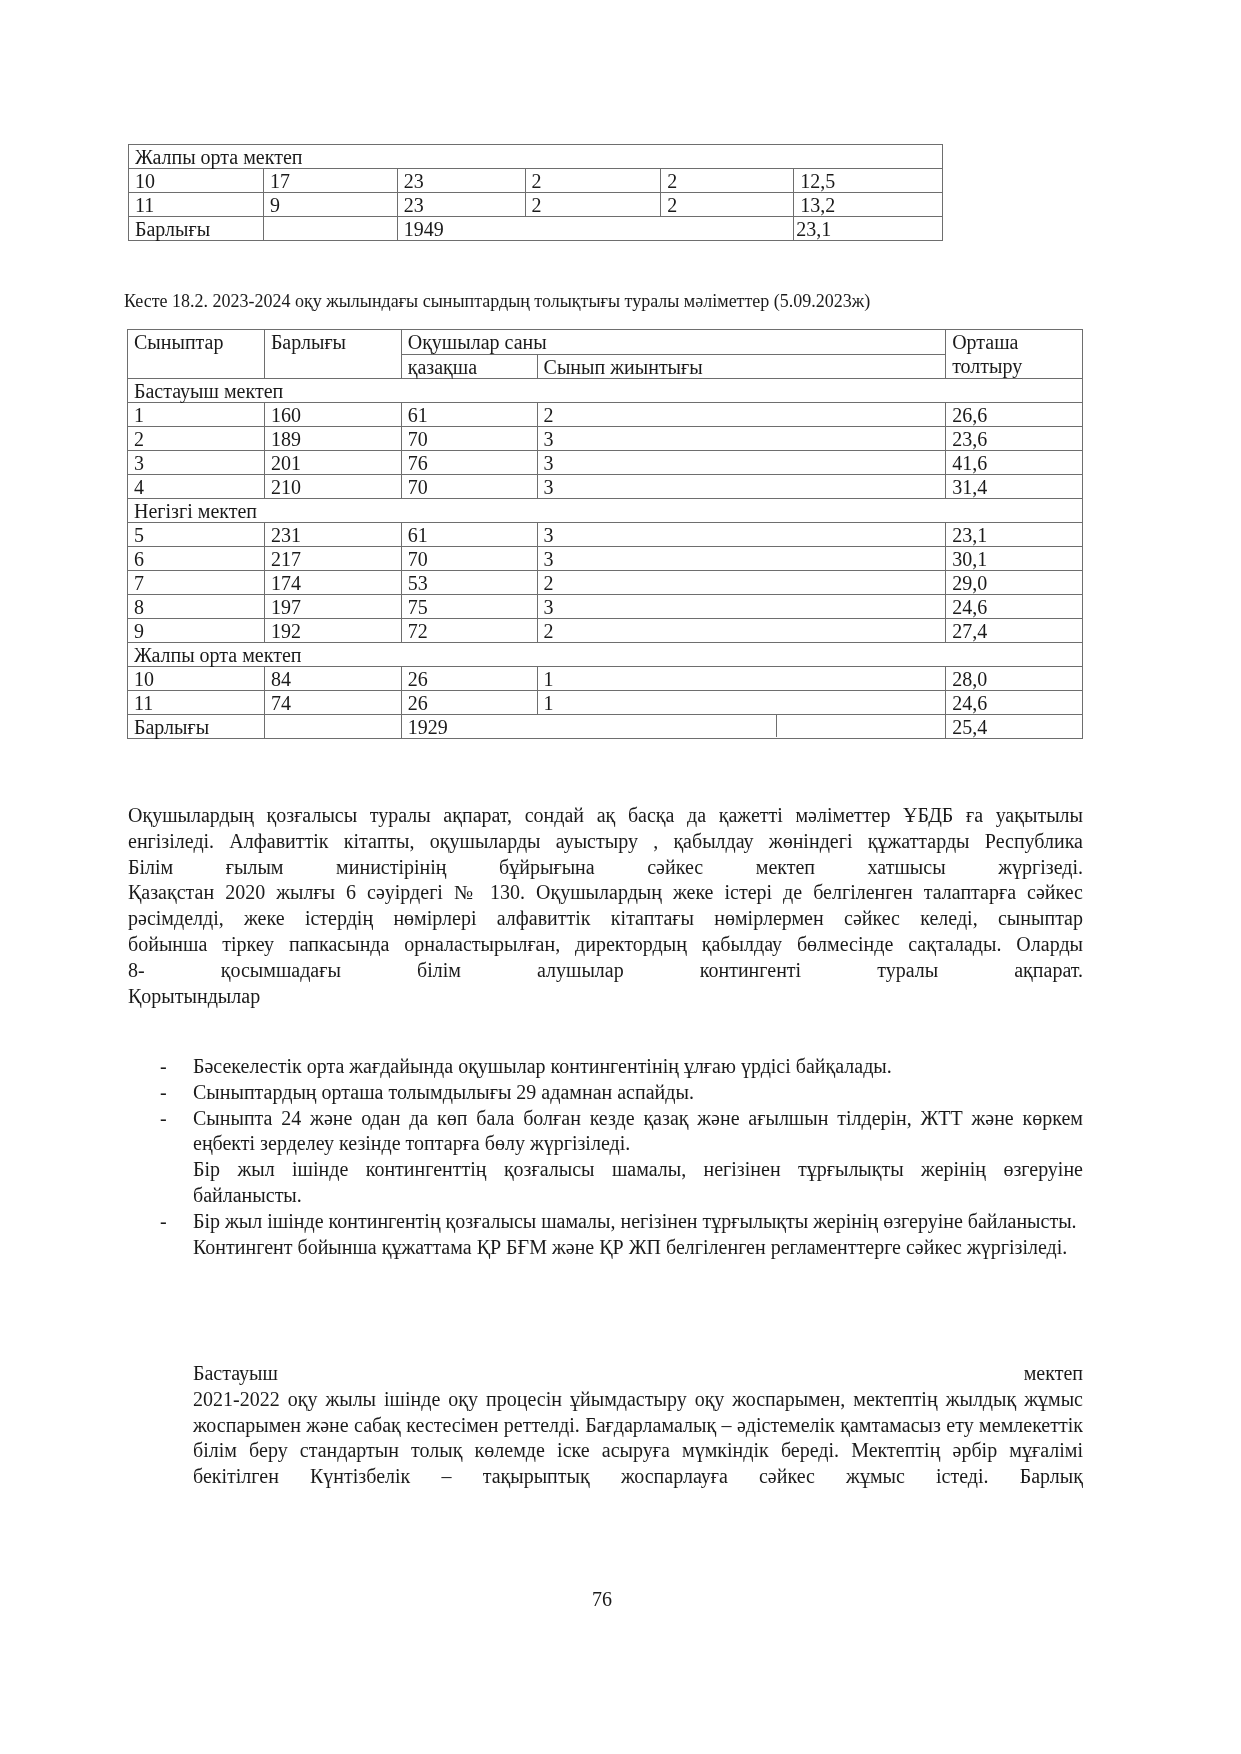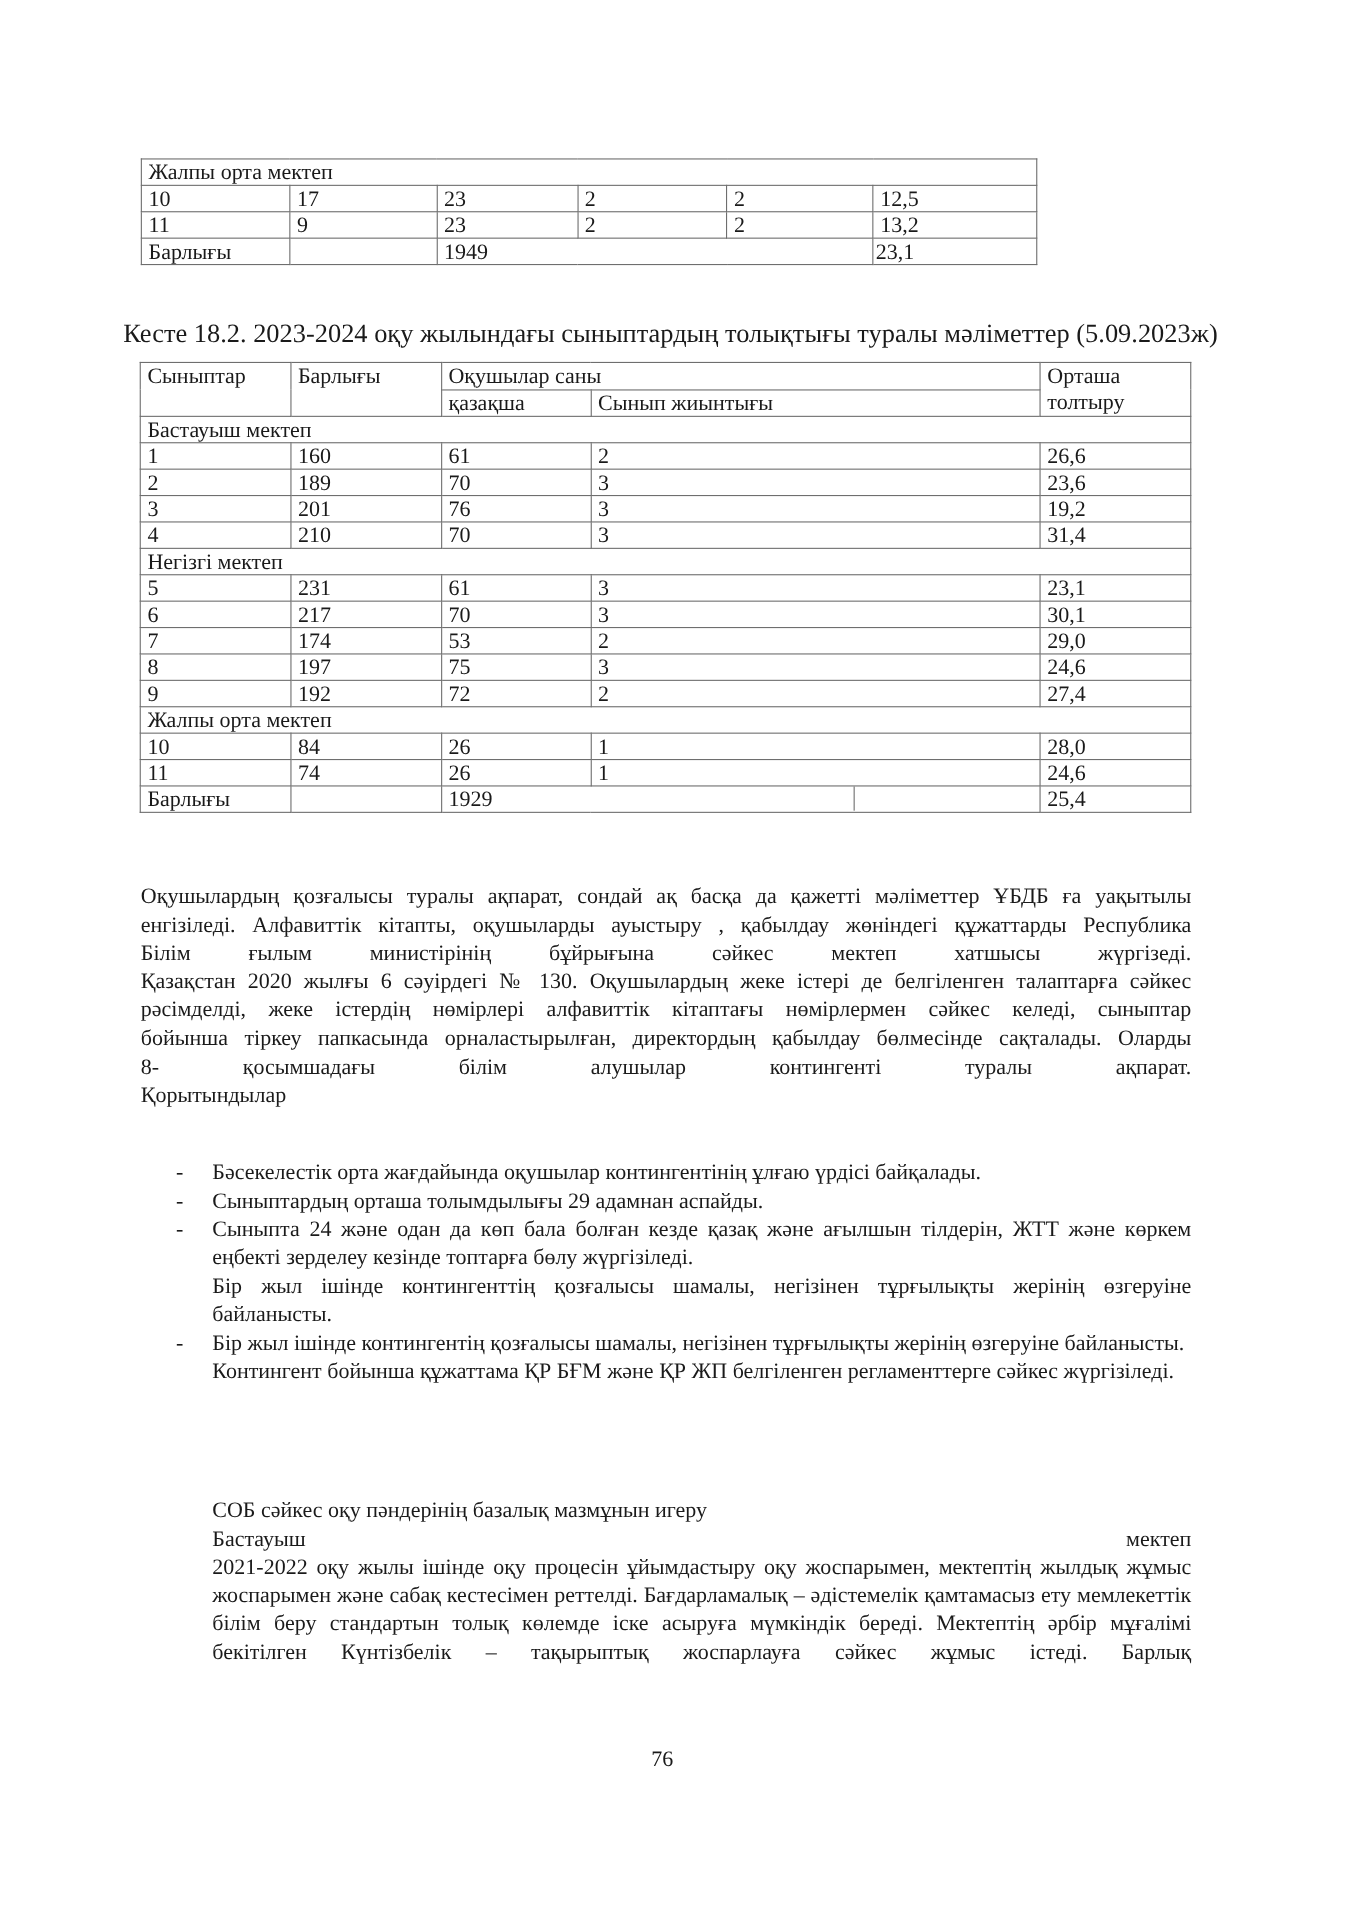--- a/index.html
+++ b/index.html
@@ -5,21 +5,21 @@
   html, body { margin: 0; padding: 0; background: #ffffff; }
   body { width: 1241px; height: 1754px; position: relative; overflow: hidden;
          font-family: "Liberation Serif", "DejaVu Serif", serif; color: #1a1a1a; }
   .abs { position: absolute; }
   table { border-collapse: collapse; font-size: 20px; line-height: 1; }
   td { border: 1.5px solid #6e6e6e; padding: 2px 6px 0 6px; vertical-align: top; white-space: nowrap; height: 21px; }
   #t1 { left: 128px; top: 144px; width: 815px; }
   #t2 { left: 127px; top: 329px; width: 956px; }
   #t2 td { height: 21px; }
   #t2 .hdr td { height: 21px; }
-  .caption { left: 112px; top: 291px; font-size: 24px; text-align: right; }
+  .caption { left: 124px; top: 291px; font-size: 18px; text-align: right; }
   .para { left: 128px; width: 955px; font-size: 20px; line-height: 25.8px; text-align: justify; }
   .para p { margin: 0; }
   .jl { text-align-last: justify; }
   .bullets { left: 160px; width: 923px; font-size: 20px; line-height: 25.8px; }
   .bullet { display: flex; text-align: justify; }
   .bullet .dash { width: 33px; flex: 0 0 33px; }
   .bullet .btext { flex: 1; }
   .indent { padding-left: 33px; text-align: justify; }
   .sec { left: 193px; width: 890px; font-size: 20px; line-height: 25.8px; text-align: justify; }
   .sec p { margin: 0; }
@@ -107,21 +107,21 @@
         <td>189</td>
         <td>70</td>
         <td>3</td>
         <td>23,6</td>
       </tr>
       <tr>
         <td>3</td>
         <td>201</td>
         <td>76</td>
         <td>3</td>
-        <td>19,2</td>
+        <td>41,6</td>
       </tr>
       <tr>
         <td>4</td>
         <td>210</td>
         <td>70</td>
         <td>3</td>
         <td>31,4</td>
       </tr>
       <tr>
         <td colspan="5">Негізгі мектеп</td>
@@ -220,21 +220,20 @@
   </div>
   <div class="indent">Бір жыл ішінде контингенттің қозғалысы шамалы, негізінен тұрғылықты жерінің өзгеруіне байланысты.</div>
   <div class="bullet">
     <span class="dash">-</span>
     <span class="btext">Бір жыл ішінде контингентің қозғалысы шамалы, негізінен тұрғылықты жерінің өзгеруіне байланысты.</span>
   </div>
   <div class="indent">Контингент бойынша құжаттама ҚР БҒМ және ҚР ЖП белгіленген регламенттерге сәйкес жүргізіледі.</div>
 </div>
 
 <div class="abs sec" style="top:1361px;">
-  <p>СОБ сәйкес оқу пәндерінің базалық мазмұнын игеру</p>
   <p style="display:flex;justify-content:space-between;">
     <span>Бастауыш</span>
     <span>мектеп</span>
   </p>
   <p style="text-align-last:justify;">2021-2022 оқу жылы ішінде оқу процесін ұйымдастыру оқу жоспарымен, мектептің жылдық жұмыс жоспарымен және сабақ кестесімен реттелді. Бағдарламалық – әдістемелік қамтамасыз ету мемлекеттік білім беру стандартын толық көлемде іске асыруға мүмкіндік береді. Мектептің әрбір мұғалімі бекітілген Күнтізбелік – тақырыптық жоспарлауға сәйкес жұмыс істеді. Барлық</p>
 </div>
 
 <div class="abs pagenum">76</div>
 
 </body></html>

